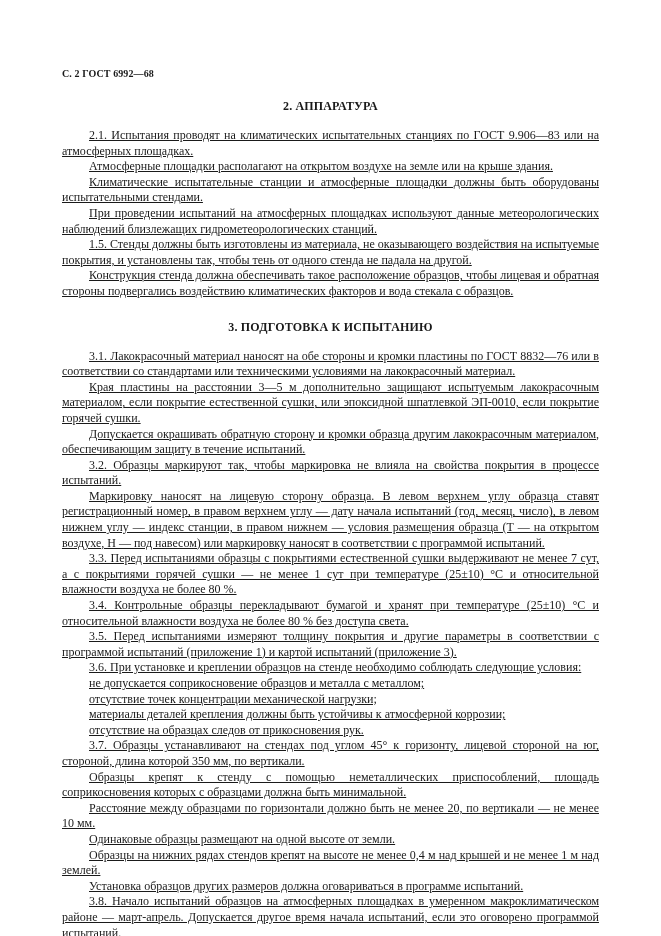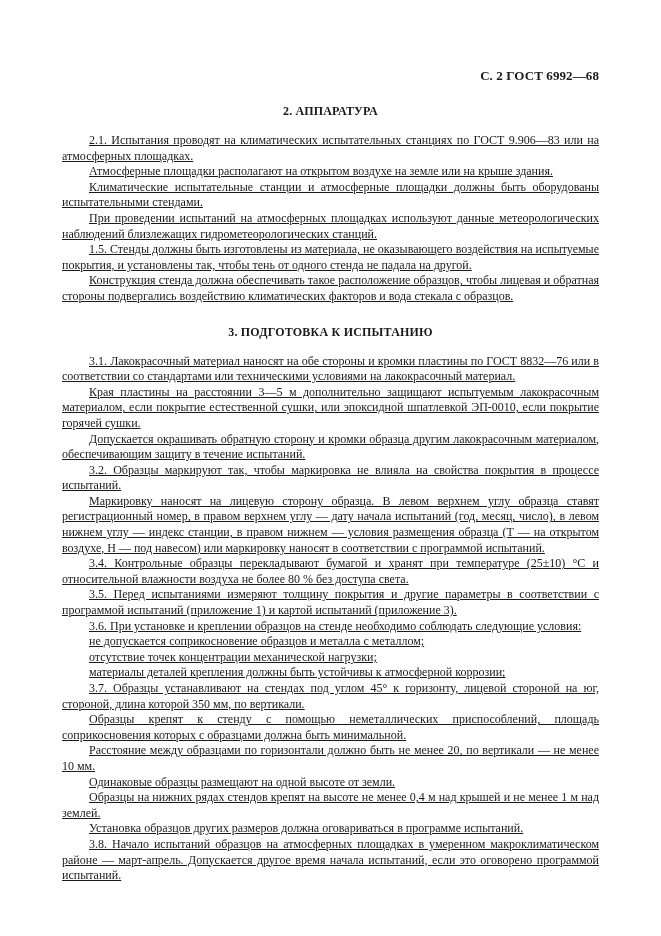--- a/index.html
+++ b/index.html
@@ -1,19 +1,19 @@
 <!DOCTYPE html>
 <html><head>
   <meta charset="utf-8">
   <style>
     html, body { margin: 0; padding: 0; background: #ffffff; }
     body { width: 661px; height: 936px; position: relative; overflow: hidden;
            font-family: "Liberation Serif", "DejaVu Serif", serif; color: #1a1a1a; }
     .page { position: absolute; left: 62px; top: 68px; width: 537px; }
-    .running-head { font-weight: bold; font-size: 13px; margin: 0 0 20px 0; letter-spacing: 0.1px; text-align: right; }
+    .running-head { font-weight: bold; font-size: 10px; margin: 0 0 20px 0; letter-spacing: 0.1px; }
     .section-title { font-weight: bold; font-size: 12px; text-align: center; margin: 4px 0 14px 0; letter-spacing: 0.2px; }
     .section-title.s3 { margin-top: 20px; margin-bottom: 14px; }
     p { margin: 0; font-size: 12px; line-height: 15.6px; text-align: justify; text-indent: 27px; text-decoration: underline; }
   </style>
 </head>
 <body>
 
 <div class="page">
   <div class="running-head">С. 2 ГОСТ 6992—68</div>
 
@@ -27,26 +27,28 @@
     <p>Конструкция стенда должна обеспечивать такое расположение образцов, чтобы лицевая и обратная стороны подвергались воздействию климатических факторов и вода стекала с образцов.</p>
   </div>
 
   <div>
     <div class="section-title s3">3. ПОДГОТОВКА К ИСПЫТАНИЮ</div>
     <p>3.1. Лакокрасочный материал наносят на обе стороны и кромки пластины по ГОСТ 8832—76 или в соответствии со стандартами или техническими условиями на лакокрасочный материал.</p>
     <p>Края пластины на расстоянии 3—5 м дополнительно защищают испытуемым лакокрасочным материалом, если покрытие естественной сушки, или эпоксидной шпатлевкой ЭП-0010, если покрытие горячей сушки.</p>
     <p>Допускается окрашивать обратную сторону и кромки образца другим лакокрасочным материалом, обеспечивающим защиту в течение испытаний.</p>
     <p>3.2. Образцы маркируют так, чтобы маркировка не влияла на свойства покрытия в процессе испытаний.</p>
     <p>Маркировку наносят на лицевую сторону образца. В левом верхнем углу образца ставят регистрационный номер, в правом верхнем углу — дату начала испытаний (год, месяц, число), в левом нижнем углу — индекс станции, в правом нижнем — условия размещения образца (Т — на открытом воздухе, Н — под навесом) или маркировку наносят в соответствии с программой испытаний.</p>
+    <p>3.3. Перед испытаниями образцы с покрытиями естественной сушки выдерживают не менее 7 сут, а с покрытиями горячей сушки — не менее 1 сут при температуре (25±10) °С и относительной влажности воздуха не более 80 %.</p>
     <p>3.4. Контрольные образцы перекладывают бумагой и хранят при температуре (25±10) °С и относительной влажности воздуха не более 80 % без доступа света.</p>
     <p>3.5. Перед испытаниями измеряют толщину покрытия и другие параметры в соответствии с программой испытаний (приложение 1) и картой испытаний (приложение 3).</p>
     <p>3.6. При установке и креплении образцов на стенде необходимо соблюдать следующие условия:</p>
     <p>не допускается соприкосновение образцов и металла с металлом;</p>
     <p>отсутствие точек концентрации механической нагрузки;</p>
     <p>материалы деталей крепления должны быть устойчивы к атмосферной коррозии;</p>
+    <p>отсутствие на образцах следов от прикосновения рук.</p>
     <p>3.7. Образцы устанавливают на стендах под углом 45° к горизонту, лицевой стороной на юг, стороной, длина которой 350 мм, по вертикали.</p>
     <p>Образцы крепят к стенду с помощью неметаллических приспособлений, площадь соприкосновения которых с образцами должна быть минимальной.</p>
     <p>Расстояние между образцами по горизонтали должно быть не менее 20, по вертикали — не менее 10 мм.</p>
     <p>Одинаковые образцы размещают на одной высоте от земли.</p>
     <p>Образцы на нижних рядах стендов крепят на высоте не менее 0,4 м над крышей и не менее 1 м над землей.</p>
     <p>Установка образцов других размеров должна оговариваться в программе испытаний.</p>
     <p>3.8. Начало испытаний образцов на атмосферных площадках в умеренном макроклиматическом районе — март-апрель. Допускается другое время начала испытаний, если это оговорено программой испытаний.</p>
   </div>
 </div>
 

